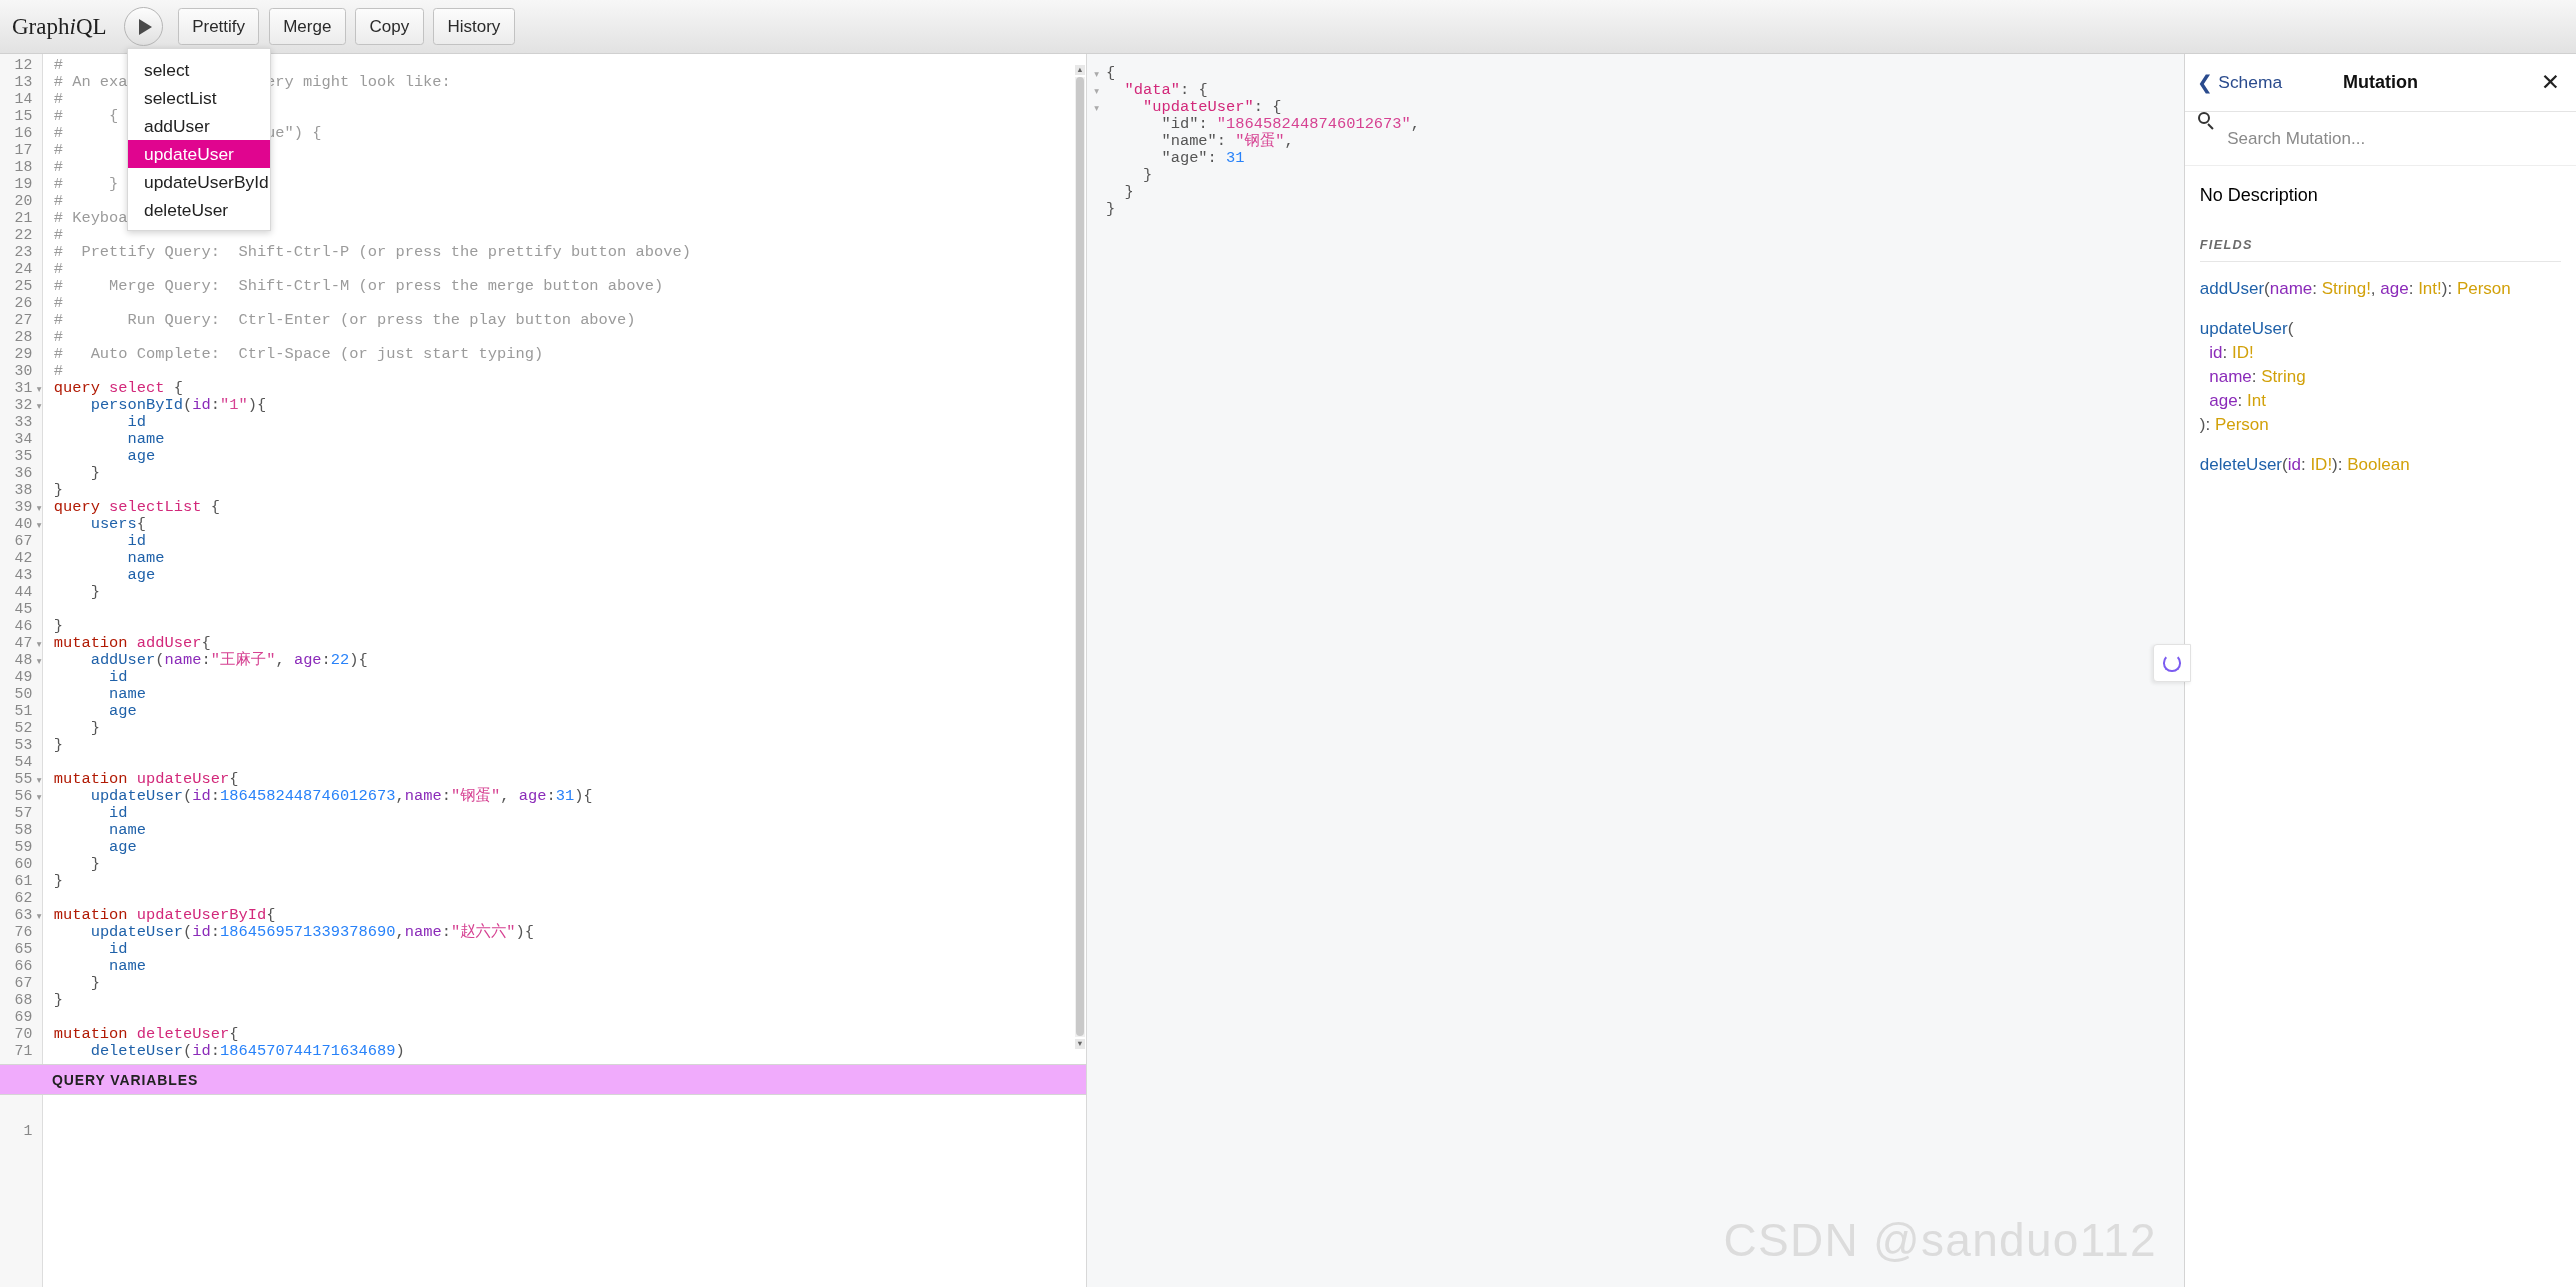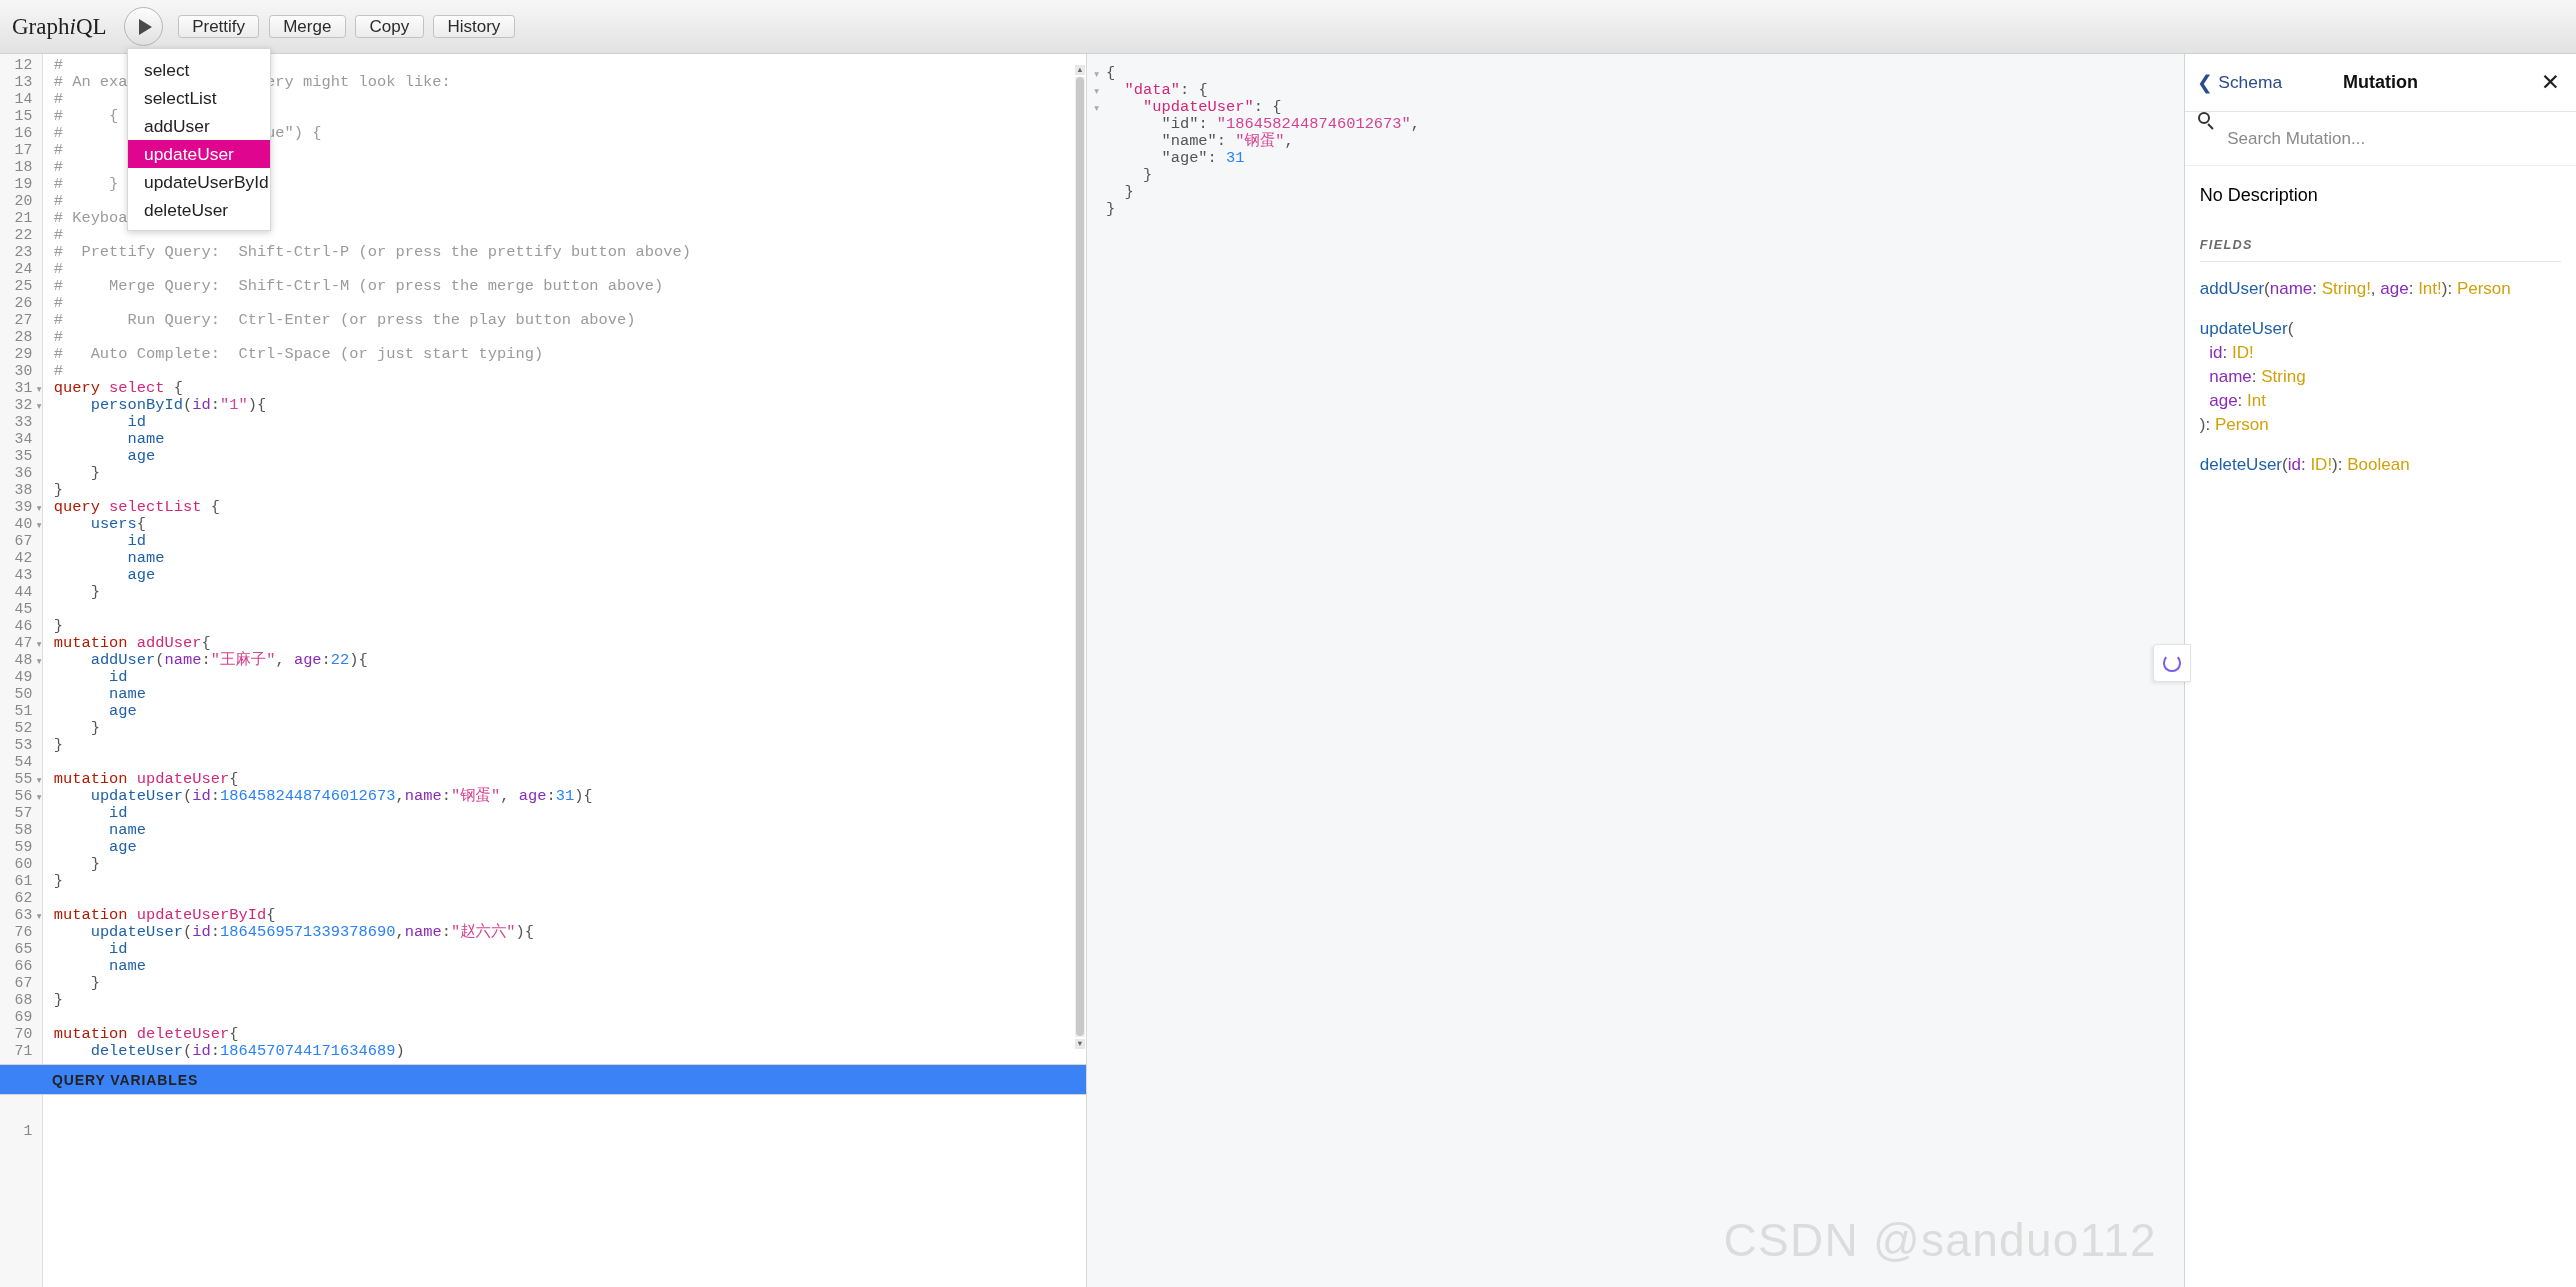--- a/index.html
+++ b/index.html
@@ -48,21 +48,21 @@
     cursor: pointer;
   }
   .exec-btn .tri {
     width: 0; height: 0;
     border-left: 13.4px solid #4a4a4a;
     border-top: 8px solid transparent;
     border-bottom: 8px solid transparent;
     margin-left: 4px;
   }
   .tb-btn {
-    height: 23px;
+    height: 37px;
     padding: 0 13.4px;
     margin-right: 9.4px;
     background: linear-gradient(#fcfcfc, #ececec);
     border: 0.7px solid #c2c2c2;
     border-radius: 3.4px;
     font-size: 17px;
     color: #2b2b2b;
     display: flex; align-items: center;
     cursor: pointer;
     font-family: "Liberation Sans", sans-serif;
@@ -169,21 +169,21 @@
     line-height: 10.7px;
     text-align: center;
     color: #666;
   }
   .scroll-arrow.up { top: 10.7px; }
   .scroll-arrow.down { bottom: 14.8px; }
 
   
   .qv-header {
     flex: 0 0 31px;
-    background: #3b82f6;
+    background: #f0abfc;
     border-top: 0.7px solid #d5d5d5;
     border-bottom: 0.7px solid #d5d5d5;
     display: flex; align-items: center;
     padding-left: 52px;
     font-size: 14px;
     font-weight: bold;
     letter-spacing: 0.9px;
     color: #222;
   }
   .qv-editor {

